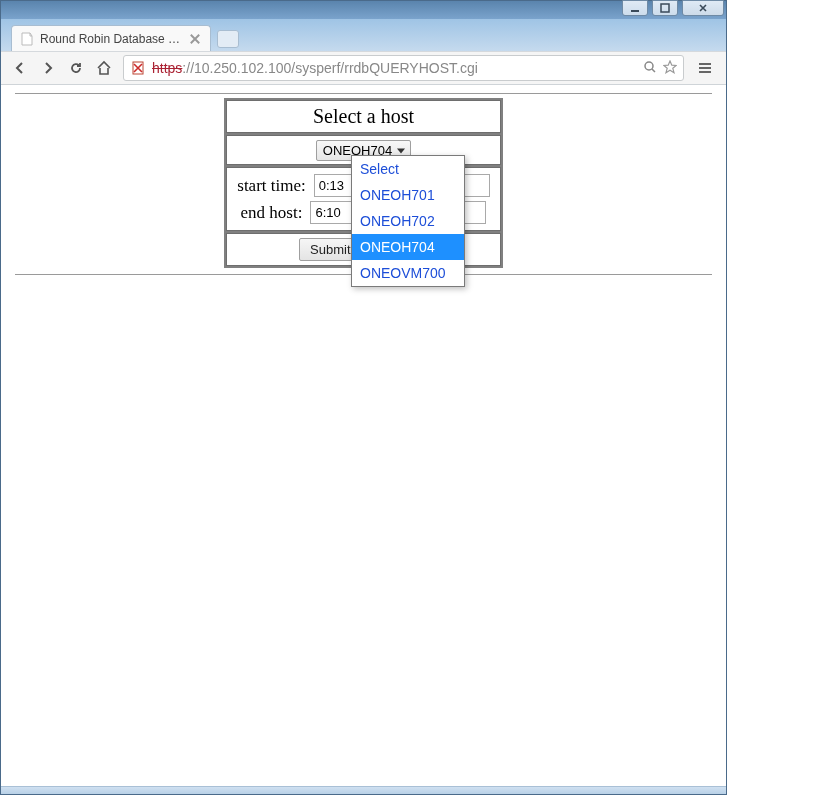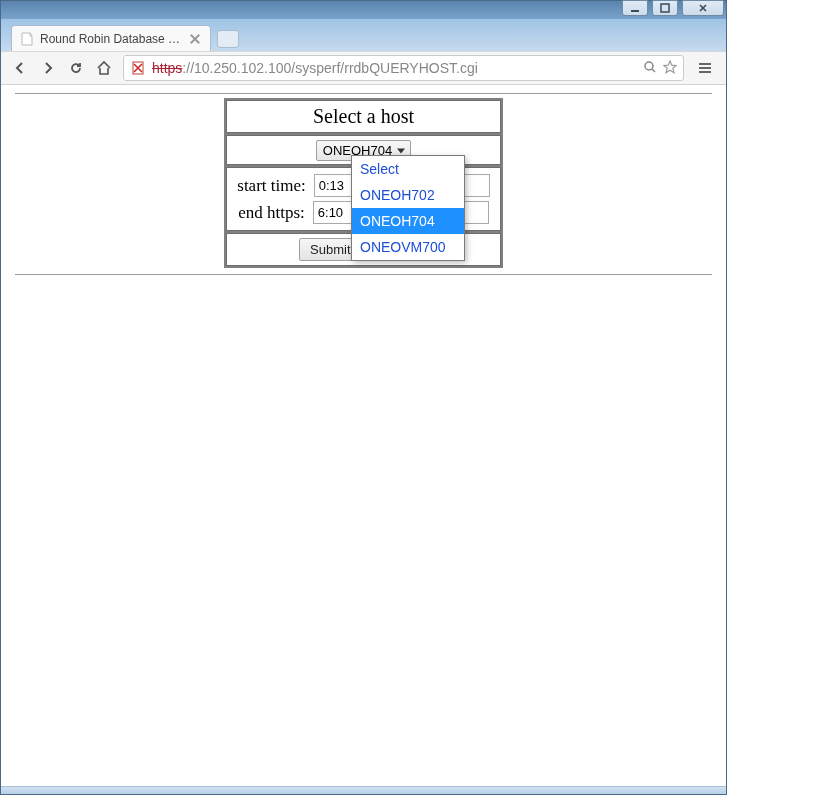--- a/index.html
+++ b/index.html
@@ -362,41 +362,42 @@
           </span>
         </td>
             </tr>
         <tr>
               <td>
           <div class="field-row">
             <span class="label">start time:</span>
             <input class="text-input" value="0:13" style="">
           </div>
           <div class="field-row">
-            <span class="label">end https:</span>
+            <span class="label">end host:</span>
             <input class="text-input" value="6:10" style="">
           </div>
         </td>
             </tr>
         <tr>
               <td>
           <div class="btn-row">
             <button class="form-button">Submit</button>
             <button class="form-button">Form</button>
           </div>
         </td>
             </tr>
       </tbody>
         </table>
 
       <hr class="page-rule" style="margin-top:6px">
     </div>
 
     <div class="dropdown-list" id="dropdown-list">
         <div class="opt">Select</div>
+        <div class="opt">ONEOH701</div>
         <div class="opt">ONEOH702</div>
         <div class="opt highlight">ONEOH704</div>
         <div class="opt">ONEOVM700</div>
       </div>
   </div>
 
   <div class="bottom-frame"></div>
 </div>
 
 </body></html>

